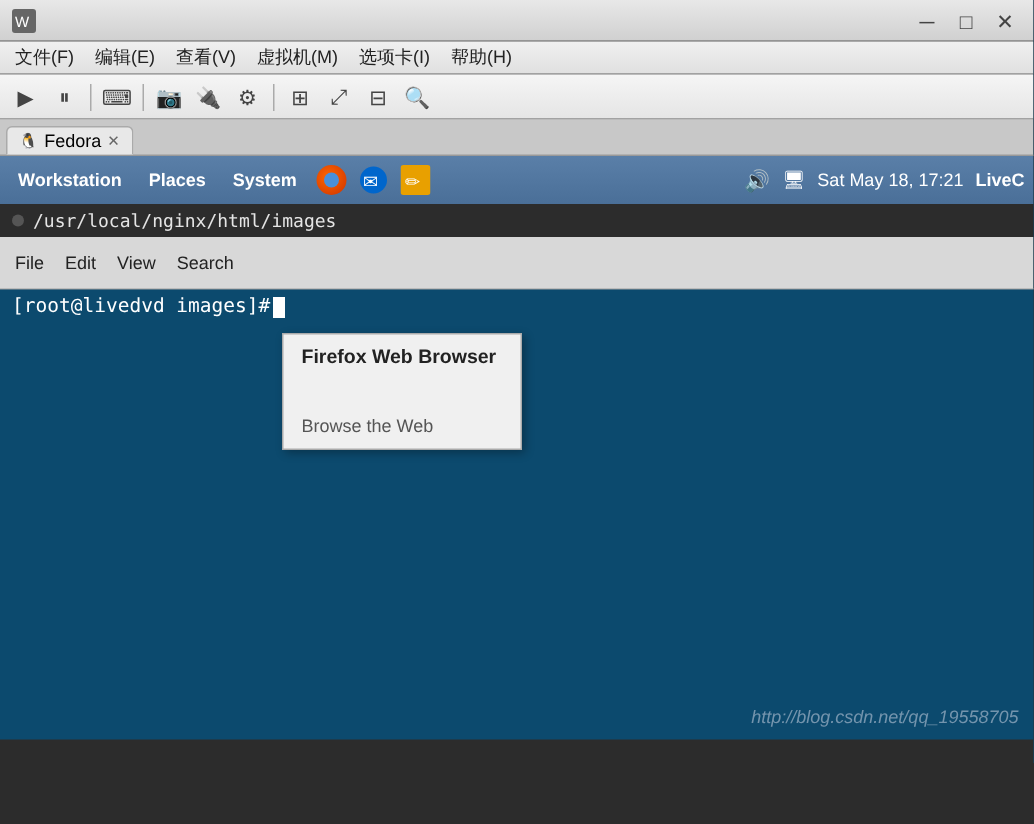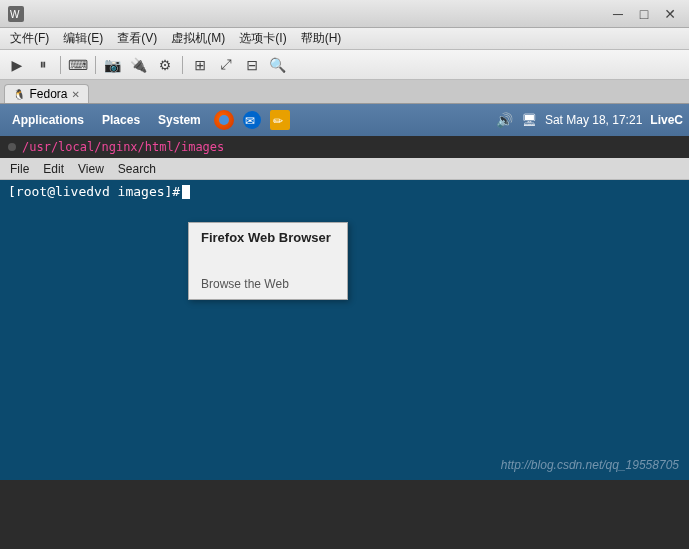--- a/index.html
+++ b/index.html
@@ -209,28 +209,28 @@
       gap: 6px;
     }
     .addr-dot {
       width: 8px;
       height: 8px;
       border-radius: 50%;
       background: #555;
     }
     .addr-text {
       font-size: 12px;
-      color: #ec4899;
+      color: #e5e5e5;
       font-family: monospace;
     }
 
     
     .terminal-menu {
       background: #d8d8d8;
-      height: 22px;
+      height: 35px;
       display: flex;
       align-items: center;
       padding: 0 4px;
       font-size: 12px;
       color: #222;
       gap: 2px;
       border-bottom: 1px solid #bbb;
     }
     .terminal-menu-item {
       padding: 2px 6px;
@@ -336,21 +336,21 @@
   <div class="tab">
     <span class="tab-icon">🐧</span>
     <span>Fedora</span>
     <span class="tab-close">✕</span>
   </div>
 </div>
 
 <div class="vm-content" style="position:relative;">
 
   <div class="gnome-panel">
-    <span class="panel-appname">Applications</span>
+    <span class="panel-appname">Workstation</span>
     <span class="panel-appname">Places</span>
     <span class="panel-appname">System</span>
     <div class="panel-icon">
       <div class="firefox-icon"></div>
     </div>
     <div class="panel-icon">
       <svg width="20" height="20" viewBox="0 0 20 20">
         <circle cx="10" cy="10" r="9" fill="#0066cc"></circle>
         <text x="3" y="15" font-size="12" fill="#fff">✉</text>
       </svg>

